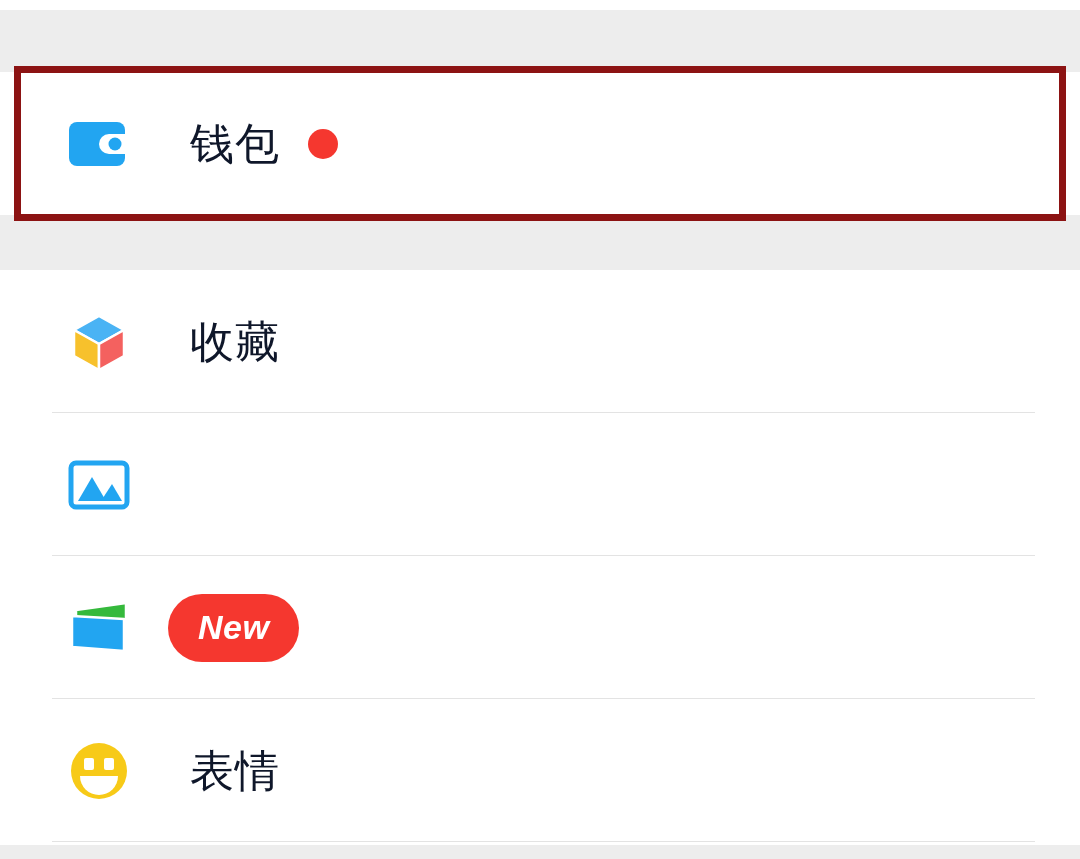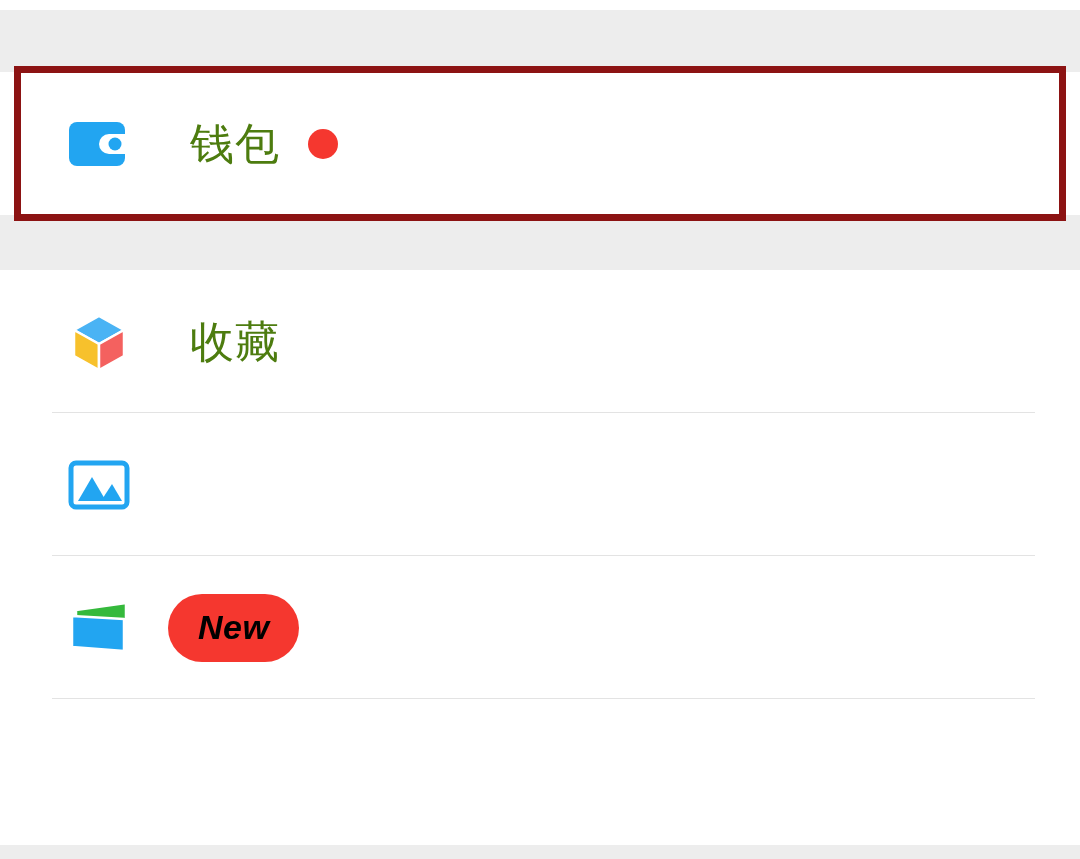--- a/index.html
+++ b/index.html
@@ -97,42 +97,42 @@
     display: flex;
     align-items: center;
     justify-content: center;
   }
 
   .icon-wrap svg { display: block; }
 
   .row-label {
     margin-left: 54px;
     font-size: 44px;
-    color: #4d7c0f;
+    color: #0f172a;
     letter-spacing: 1px;
     line-height: 1;
     font-family: "DejaVu Sans", "Liberation Sans", sans-serif;
     white-space: nowrap;
   }
 
   
   .dot-badge {
     width: 30px;
     height: 30px;
     border-radius: 50%;
     background: #f5372f;
     margin-left: 28px;
     flex: 0 0 30px;
   }
 
   
   .new-badge {
     margin-left: 32px;
     background: #f5372f;
-    color: #000000;
+    color: #ffffff;
     font-size: 34px;
     font-weight: bold;
     font-style: italic;
     line-height: 1;
     padding: 16px 30px 18px 30px;
     border-radius: 40px;
     letter-spacing: 0.5px;
     font-family: "Liberation Sans", sans-serif;
     white-space: nowrap;
   }
@@ -203,20 +203,32 @@
       <span class="icon-wrap">
         <svg width="68" height="68" viewBox="0 0 68 68">
           <path d="M11 16 L61 9 L61 26 L11 28 Z" fill="#35b93c" stroke="#ffffff" stroke-width="2.5" stroke-linejoin="round"></path>
           <path d="M7 22 L59 25 L59 57 L7 53 Z" fill="#22a5f1" stroke="#ffffff" stroke-width="2.5" stroke-linejoin="round"></path>
         </svg>
       </span>
       <span class="new-badge">New</span>
       <span class="sep"></span>
     </div>
 
+    <div class="row">
+      <span class="icon-wrap">
+        <svg width="68" height="68" viewBox="0 0 68 68">
+          <circle cx="34" cy="34" r="28" fill="#f7ca18"></circle>
+          <rect x="19" y="21" width="10" height="12" rx="2" ry="2" fill="#ffffff"></rect>
+          <rect x="39" y="21" width="10" height="12" rx="2" ry="2" fill="#ffffff"></rect>
+          <path d="M15 39 H53 A19 19 0 0 1 15 39 Z" fill="#ffffff"></path>
+        </svg>
+      </span>
+      <span class="row-label">表情</span>
+      <span class="sep"></span>
+    </div>
 
   </div>
 
   <div class="bottom-band"></div>
 
   <div class="annotation-box"></div>
 
 </div>
 
 </body></html>

